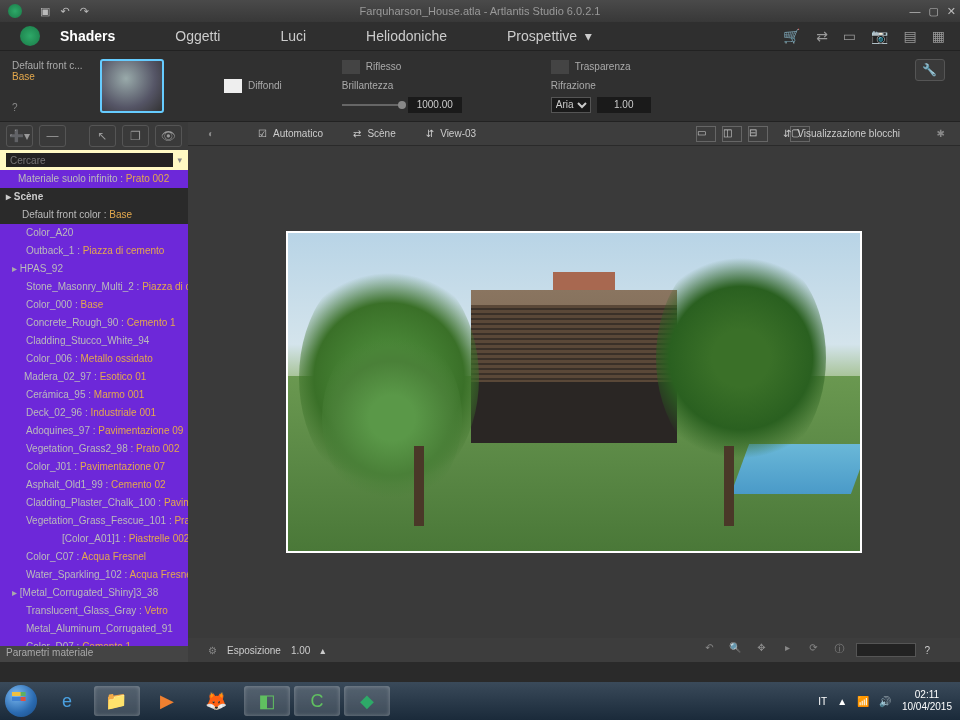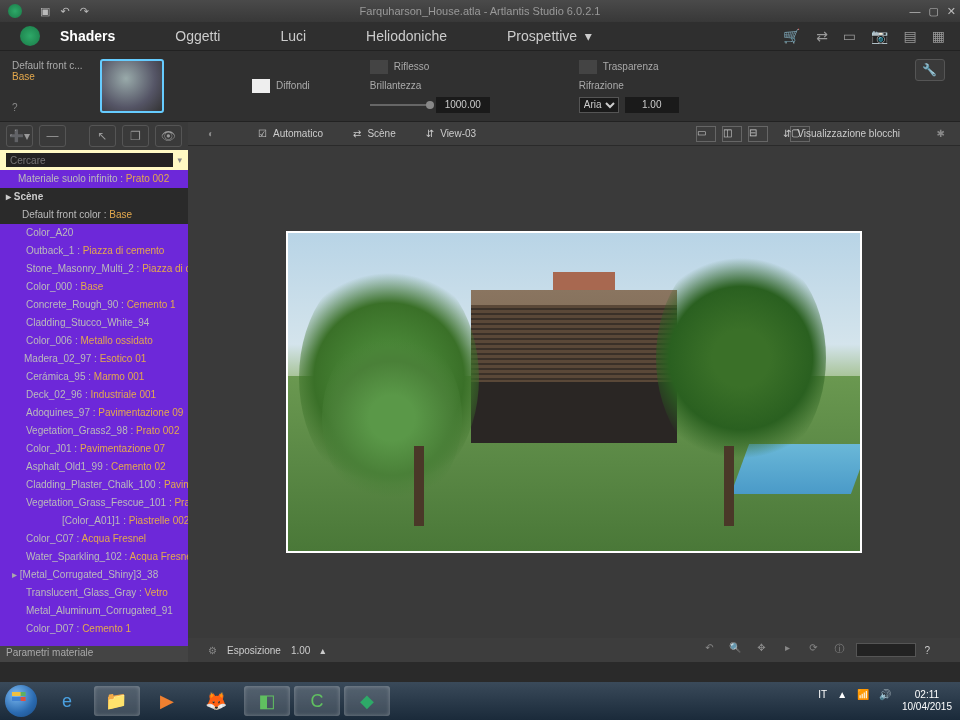--- a/index.html
+++ b/index.html
@@ -68,21 +68,21 @@
 .taskbar{position:absolute;bottom:0;left:0;right:0;height:38px;background:linear-gradient(#3a4a5a,#1a2a3a);display:flex;align-items:center}
 .start{width:42px;height:38px;display:flex;align-items:center;justify-content:center}
 .start-orb{width:32px;height:32px;border-radius:50%;background:radial-gradient(circle at 35% 30%,#7ab8f0,#2a6ab0 60%,#1a4a80);position:relative}
 .start-orb::before{content:'';position:absolute;inset:7px;background:
  linear-gradient(#f0c040 48%,transparent 48%) 0 0/48% 48% no-repeat,
  linear-gradient(#60b060 48%,transparent 48%) 52% 0/48% 48% no-repeat,
  linear-gradient(#4080d0 48%,transparent 48%) 0 52%/48% 48% no-repeat,
  linear-gradient(#e05040 48%,transparent 48%) 52% 52%/48% 48% no-repeat}
 .task-item{width:46px;height:30px;margin:0 2px;border-radius:3px;display:flex;align-items:center;justify-content:center;font-size:18px}
 .task-item.active{background:rgba(255,255,255,.15);box-shadow:inset 0 0 4px rgba(255,255,255,.3)}
-.tray{position:absolute;right:8px;display:flex;align-items:flex-start;gap:10px;color:#fff;font-size:10px}
+.tray{position:absolute;right:8px;display:flex;align-items:center;gap:10px;color:#fff;font-size:10px}
 .clock{text-align:center;line-height:12px}
 select.combo{background:#1a1a1a;color:#ccc;border:1px solid #555;font-size:10px;height:16px}
 </style>
 </head>
 <body>
 
 <div class="titlebar">
   <div class="logo"></div>
   <div class="tb-icons">
     <span>▣</span>
@@ -114,21 +114,21 @@
   </div>
 </div>
 
 <div class="inspector">
   <div class="insp-label">
     <div>Default front c...</div>
     <div style="color:#e4a94d">Base</div>
     <div style="margin-top:20px;color:#888">?</div>
   </div>
   <div class="thumb"></div>
-  <div class="prop-group" style="margin-left:88px">
+  <div class="prop-group" style="margin-left:60px">
     <div><span class="swatch"></span><span>Diffondi</span></div>
   </div>
   <div class="prop-group" style="margin-left:60px">
     <div><span class="swatch dark"></span><span>Riflesso</span></div>
     <div>Brillantezza</div>
     <div class="slider-row">
       <div class="slider"></div>
       <div class="num-input">1000.00</div>
     </div>
   </div>
@@ -159,20 +159,21 @@
     </div>
     <div class="tree">
       <div class="tree-item">
         <span class="label">Materiale suolo infinito :</span> <span class="detail">Prato 002</span>
       </div>
       <div class="tree-item root">▸ <span>Scène</span></div>
       <div id="tree-items">
           <div class="tree-item selected" style="padding-left: 22px;"><span class="label">Default front color :</span> <span class="detail">Base</span></div>
           <div class="tree-item" style="padding-left: 26px;"><span class="label">Color_A20</span></div>
           <div class="tree-item" style="padding-left: 26px;"><span class="label">Outback_1 :</span> <span class="detail">Piazza di cemento</span></div>
+          <div class="tree-item" style="padding-left: 12px;">▸ <span class="label">HPAS_92</span></div>
           <div class="tree-item" style="padding-left: 26px;"><span class="label">Stone_Masonry_Multi_2 :</span> <span class="detail">Piazza di cer</span></div>
           <div class="tree-item" style="padding-left: 26px;"><span class="label">Color_000 :</span> <span class="detail">Base</span></div>
           <div class="tree-item" style="padding-left: 26px;"><span class="label">Concrete_Rough_90 :</span> <span class="detail">Cemento 1</span></div>
           <div class="tree-item" style="padding-left: 26px;"><span class="label">Cladding_Stucco_White_94</span></div>
           <div class="tree-item" style="padding-left: 26px;"><span class="label">Color_006 :</span> <span class="detail">Metallo ossidato</span></div>
           <div class="tree-item" style="padding-left: 24px;"><span class="label">Madera_02_97 :</span> <span class="detail">Esotico 01</span></div>
           <div class="tree-item" style="padding-left: 26px;"><span class="label">Cerámica_95 :</span> <span class="detail">Marmo 001</span></div>
           <div class="tree-item" style="padding-left: 26px;"><span class="label">Deck_02_96 :</span> <span class="detail">Industriale 001</span></div>
           <div class="tree-item" style="padding-left: 26px;"><span class="label">Adoquines_97 :</span> <span class="detail">Pavimentazione 09</span></div>
           <div class="tree-item" style="padding-left: 26px;"><span class="label">Vegetation_Grass2_98 :</span> <span class="detail">Prato 002</span></div>

